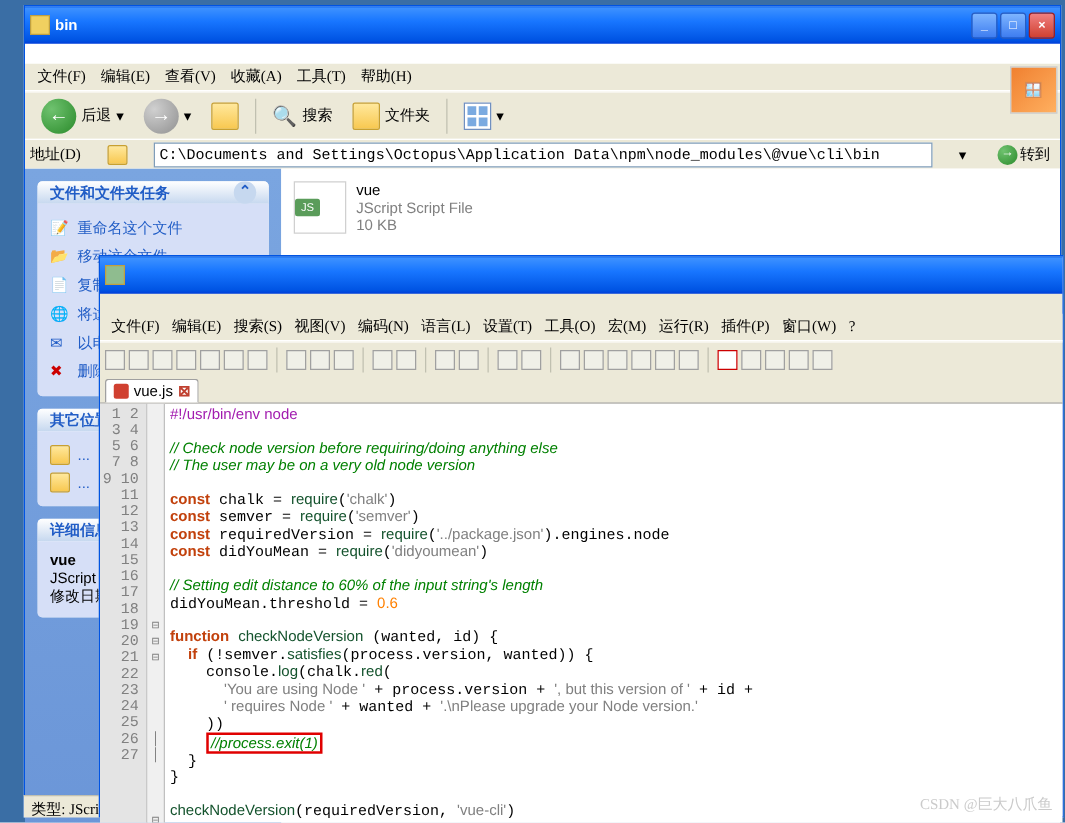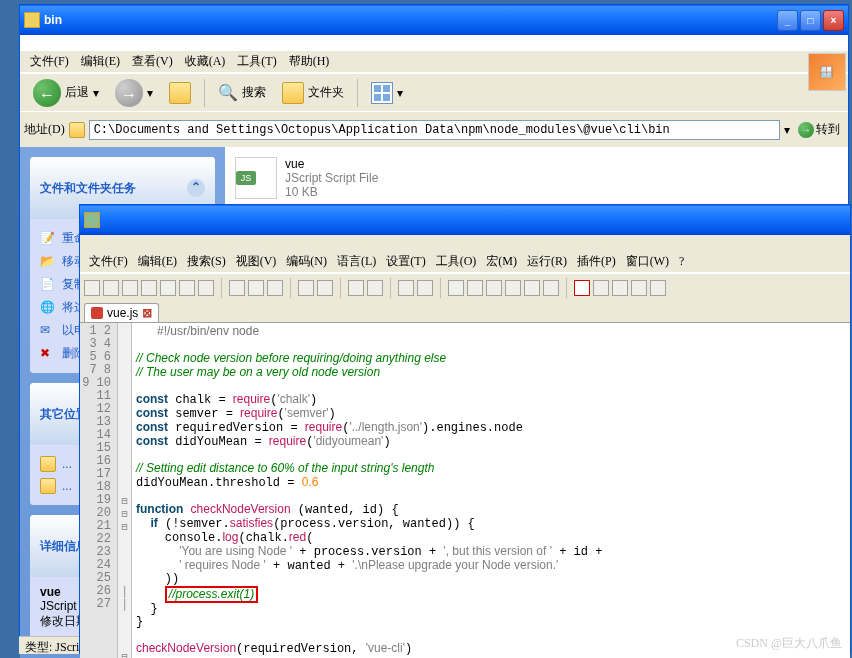--- a/index.html
+++ b/index.html
@@ -18,31 +18,31 @@
 .toolbar { height: 38px; background: #ece9d8; display: flex; align-items: center; padding: 0 6px; border-top:1px solid #fff; gap:2px;}
 .tbtn { display: flex; align-items: center; gap: 4px; padding: 4px 6px; border:1px solid transparent; border-radius:3px;}
 .navcircle { width:28px; height:28px; border-radius:50%; background: radial-gradient(circle at 30% 30%, #6fc26f, #2a8a2a); color:#fff; display:flex; align-items:center; justify-content:center; font-size:16px;}
 .navcircle.fwd { background: radial-gradient(circle at 30% 30%, #d0d0d0, #909090);}
 .sep { width:1px; height:28px; background:#c0c0b0; margin:0 4px;}
 .tb-icon { width:22px; height:22px; }
 .folder-icon { background: linear-gradient(#ffe89c,#f8c850); border:1px solid #c8a030; border-radius:2px;}
 .search-icon::before { content:"🔍"; font-size:16px;}
 .views-icon { background:#fff; border:1px solid #7090c0; display:grid; grid-template-columns:1fr 1fr; grid-template-rows:1fr 1fr; gap:2px; padding:2px;}
 .views-icon div{background:#7aaae0;}
-.addressbar { height: 36px; background: #ece9d8; display:flex; align-items:center; padding:0 4px; border-top:1px solid #fff; gap:4px;}
+.addressbar { height: 24px; background: #ece9d8; display:flex; align-items:center; padding:0 4px; border-top:1px solid #fff; gap:21px;}
 .addressbar .label { font-family:SimSun;}
 .addressbar input { flex:1; height:20px; border:1px solid #7f9db9; padding:0 4px; font-family:'Courier New',monospace; font-size:12px;}
 .gobtn { display:flex; align-items:center; gap:2px; padding:2px 4px;}
 .go-arrow { width:16px; height:16px; background:radial-gradient(circle at 30% 30%,#6fc26f,#2a8a2a); border-radius:50%; color:#fff; text-align:center; line-height:14px; font-size:10px;}
 
 
 .body-area { display:flex; height: calc(100% - 114px); background:#fff;}
 .leftpanel { width: 205px; background: linear-gradient(#7aa5e0,#6b96d8); padding:10px; display:flex; flex-direction:column; gap:10px; overflow:hidden;}
 .taskbox { background:linear-gradient(#fff,#d6e5f5); border-radius:4px; overflow:hidden;}
-.taskbox .hdr { background:linear-gradient(#fff,#c6d8ef); padding:22px 10px; font-weight:bold; color:#215dc6; font-family:SimSun; display:flex; justify-content:space-between; align-items:center;gap:26px;}
+.taskbox .hdr { background:linear-gradient(#fff,#c6d8ef); padding:0 10px; font-weight:bold; color:#215dc6; font-family:SimSun; display:flex; justify-content:space-between; align-items:center;gap:26px;}
 .taskbox .hdr .chev { width:18px; height:18px; border-radius:50%; background:#c6d8ef; color:#215dc6; text-align:center; line-height:16px;}
 .taskbox .items { padding:8px 10px; background:#d6dff7;}
 .taskitem { display:flex; align-items:center; gap:6px; padding:3px 0; color:#215dc6; font-family:SimSun;}
 .ti-icon { width:16px; height:16px;}
 
 
 .content { flex:1; background:#fff; padding:10px; position:relative;}
 .filetile { display:flex; gap:8px; width:180px;}
 .fileicon { width:42px; height:42px; background:#fff; border:1px solid #d0d0d0; display:flex; align-items:center; justify-content:flex-start;}
 .fileicon .js { width:20px; height:14px; background:#5a9c5a; color:#fff; font-size:9px; text-align:center; line-height:14px; border-radius:2px;}
@@ -57,25 +57,25 @@
 .npp-tb-icon { width:16px; height:16px; border:1px solid #a0a0a0; background:#f0f0e8;}
 .npp-tabs { height:22px; background:#ece9d8; display:flex; align-items:flex-end; padding-left:4px; border-bottom:1px solid #a0a0a0;}
 .npp-tab { background:#fff; border:1px solid #a0a0a0; border-bottom:none; padding:2px 6px; display:flex; align-items:center; gap:4px; border-radius:3px 3px 0 0;text-align:center;}
 .npp-tab .tabicon{width:12px;height:12px;background:#d04030;border-radius:2px;}
 .npp-tab .tabclose{color:#c04030;font-weight:bold;}
 .npp-editor { display:flex; height: calc(100% - 104px); background:#fff;}
 .gutter { width:38px; background:#e4e4e4; text-align:right; padding:2px 6px 2px 2px; color:#808080; font-family:'Courier New',monospace; font-size:12px; line-height:13px; border-right:1px solid #c0c0c0;}
 .foldcol { width:14px; background:#f0f0f0; border-right:1px solid #c0c0c0; font-family:monospace; font-size:10px; line-height:13px; padding-top:2px; text-align:center; color:#808080;}
 .code { flex:1; padding:2px 4px; font-family:'Courier New',monospace; font-size:12px; line-height:13px; white-space:pre; overflow:hidden;}
 .c-comment { color:#008000;font-style:italic;}
-.c-kw { color:#0c4a6e; font-weight:bold;}
+.c-kw { color:#c2410c; font-weight:bold;}
 .c-str { color:#808080;}
 .c-num { color:#ff8000;}
-.c-id { color:#737373;margin-left:21px;}
-.c-fn { color:#be185d;}
+.c-id { color:#a21caf;}
+.c-fn { color:#14532d;}
 .redbox { border:2px solid #e00000; display:inline-block; padding:0 2px;}
 
 
 .statusbar { position:absolute; left:19px; bottom:4px; height:18px; background:#ece9d8; padding:2px 6px; font-family:SimSun; color:#000; border-top:1px solid #c0c0b0;}
 
 .watermark { position:absolute; right:10px; bottom:6px; color:rgba(180,180,180,0.7); font-size:12px; font-family:SimSun;}
 </style>
 </head>
 <body>
 
@@ -310,21 +310,21 @@
     <div class="foldcol">
 <br><br><br><br><br><br><br><br><br><br><br><br><br>⊟<br>⊟<br>⊟<br><br><br><br><br>│<br>│<br><br><br><br>⊟<br>
     </div>
     <div class="code"><span class="c-id">#!/usr/bin/env node</span>
 
 <span class="c-comment">// Check node version before requiring/doing anything else</span>
 <span class="c-comment">// The user may be on a very old node version</span>
 
 <span class="c-kw">const</span> chalk = <span class="c-fn">require</span>(<span class="c-str">'chalk'</span>)
 <span class="c-kw">const</span> semver = <span class="c-fn">require</span>(<span class="c-str">'semver'</span>)
-<span class="c-kw">const</span> requiredVersion = <span class="c-fn">require</span>(<span class="c-str">'../length.json'</span>).engines.node
+<span class="c-kw">const</span> requiredVersion = <span class="c-fn">require</span>(<span class="c-str">'../package.json'</span>).engines.node
 <span class="c-kw">const</span> didYouMean = <span class="c-fn">require</span>(<span class="c-str">'didyoumean'</span>)
 
 <span class="c-comment">// Setting edit distance to 60% of the input string's length</span>
 didYouMean.threshold = <span class="c-num">0.6</span>
 
 <span class="c-kw">function</span> <span class="c-fn">checkNodeVersion</span> (wanted, id) {
   <span class="c-kw">if</span> (!semver.<span class="c-fn">satisfies</span>(process.version, wanted)) {
     console.<span class="c-fn">log</span>(chalk.<span class="c-fn">red</span>(
       <span class="c-str">'You are using Node '</span> + process.version + <span class="c-str">', but this version of '</span> + id +
       <span class="c-str">' requires Node '</span> + wanted + <span class="c-str">'.\nPlease upgrade your Node version.'</span>

